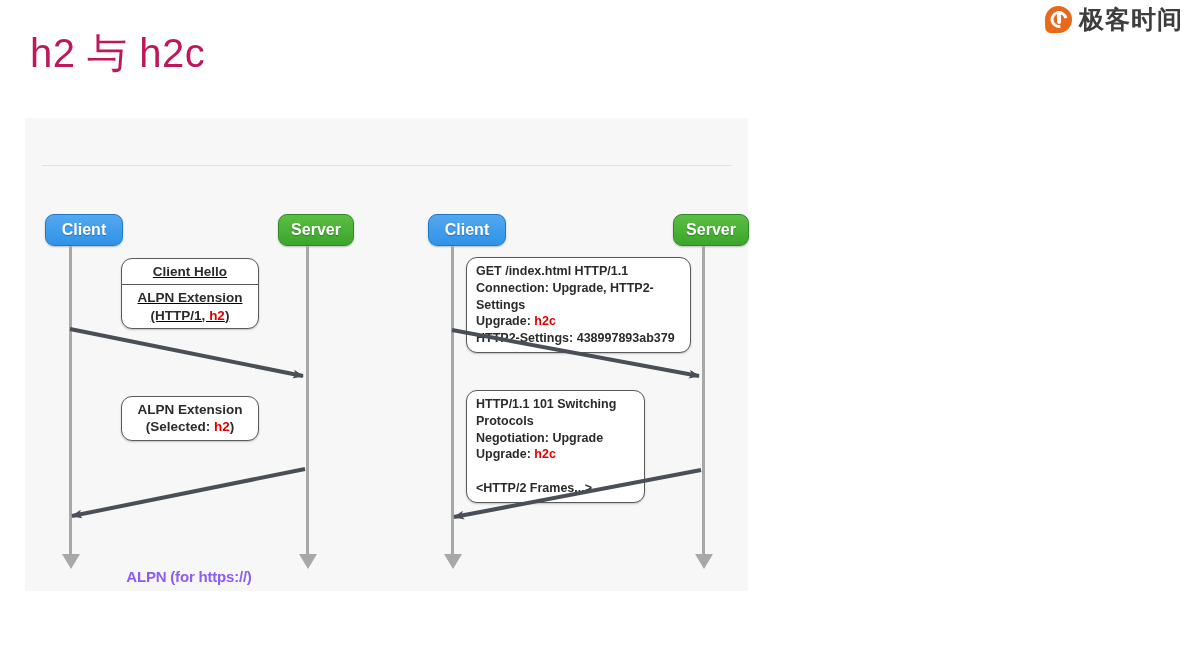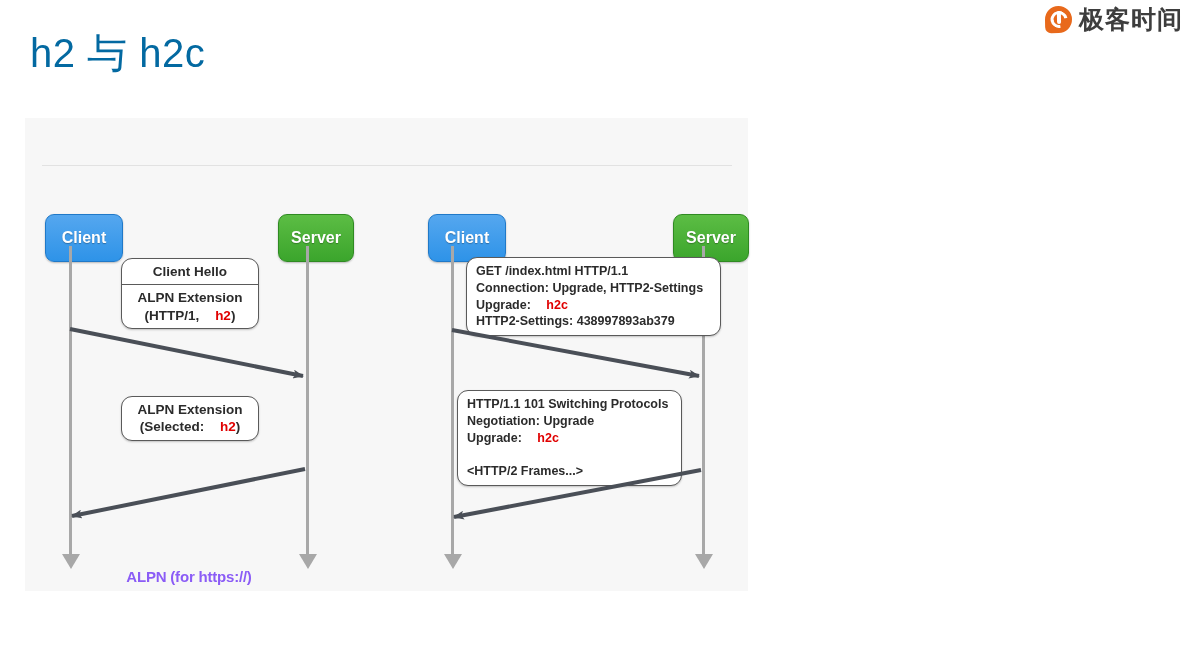--- a/index.html
+++ b/index.html
@@ -54,21 +54,21 @@
     letter-spacing: 1px;
     line-height: 1;
   }
 
   
   .slide-title {
     position: absolute;
     left: 30px; top: 26px;
     font-size: 40px;
     font-weight: 400;
-    color: #0369a1;
+    color: #be185d;
     letter-spacing: 0.5px;
   }
 
   
   .panel {
     position: absolute;
     left: 25px; top: 118px;
     width: 723px; height: 473px;
     background: #f7f7f7;
   }
@@ -83,21 +83,21 @@
   .panel-rule {
     position: absolute;
     left: 17px; top: 47px;
     width: 690px; height: 1px;
     background: #e2e2e2;
   }
 
   
   .actor {
     position: absolute;
-    height: 48px;
+    height: 32px;
     border-radius: 9px;
     display: flex;
     align-items: center;
     justify-content: center;
     color: #ffffff;
     font-size: 16px;
     font-weight: bold;
     text-shadow: 0 1px 1px rgba(0,0,0,.28);
     box-shadow: 0 1px 2px rgba(0,0,0,.25);
   }
@@ -144,21 +144,21 @@
     line-height: 1.28;
   }
   .msgbox .row + .row { border-top: 1.4px solid #5a5a5a; }
   .msgbox.plain .row {
     text-align: left;
     font-weight: bold;
     font-size: 12.5px;
     padding: 5px 9px;
     line-height: 1.34;
   }
-  .hl { color: #e00000; margin-left: 12px; }
+  .hl { color: #e00000; }
 
   
   .arrows {
     position: absolute;
     left: 0; top: 0;
     width: 723px; height: 473px;
     pointer-events: none;
   }
 
   
@@ -193,21 +193,21 @@
     <div class="actor server" style="left:253px; top:96px;">
       <span>Server</span>
     </div>
 
     <div class="lifeline" style="left:44px; top:128px; height:310px;"></div>
     <div class="lifeline-head" style="left:36.5px; top:436px;"></div>
 
     <div class="lifeline" style="left:281px; top:128px; height:310px;"></div>
     <div class="lifeline-head" style="left:273.5px; top:436px;"></div>
 
-    <div class="msgbox" style="left:96px; top:140px; width:138px;">
+    <div class="msgbox" style="left:96px; top:140px; width:138px;text-decoration:underline;">
       <div class="row">Client Hello</div>
       <div class="row">
         <span>ALPN Extension</span><br>
         <span>(HTTP/1, </span><span class="hl">h2</span><span>)</span>
       </div>
     </div>
 
     <div class="msgbox" style="left:96px; top:278px; width:138px;">
       <div class="row">
         <span>ALPN Extension</span><br>
@@ -221,30 +221,30 @@
     <div class="actor server" style="left:648px; top:96px;">
       <span>Server</span>
     </div>
 
     <div class="lifeline" style="left:426px; top:128px; height:310px;"></div>
     <div class="lifeline-head" style="left:418.5px; top:436px;"></div>
 
     <div class="lifeline" style="left:677px; top:128px; height:310px;"></div>
     <div class="lifeline-head" style="left:669.5px; top:436px;"></div>
 
-    <div class="msgbox plain" style="left:441px; top:139px; width:255px;">
+    <div class="msgbox plain" style="left:441px; top:139px; width:225px;">
       <div class="row">
         <span>GET /index.html HTTP/1.1</span><br>
         <span>Connection: Upgrade, HTTP2-Settings</span><br>
         <span>Upgrade: </span><span class="hl">h2c</span><br>
         <span>HTTP2-Settings: 438997893ab379</span>
       </div>
     </div>
 
-    <div class="msgbox plain" style="left:432px; top:272px; width:225px;">
+    <div class="msgbox plain" style="left:441px; top:272px; width:179px;">
       <div class="row">
         <span>HTTP/1.1 101 Switching Protocols</span><br>
         <span>Negotiation: Upgrade</span><br>
         <span>Upgrade: </span><span class="hl">h2c</span><br>
         <br>
         <span>&lt;HTTP/2 Frames...&gt;</span>
       </div>
     </div>
 
     <svg class="arrows" viewBox="0 0 723 473">

